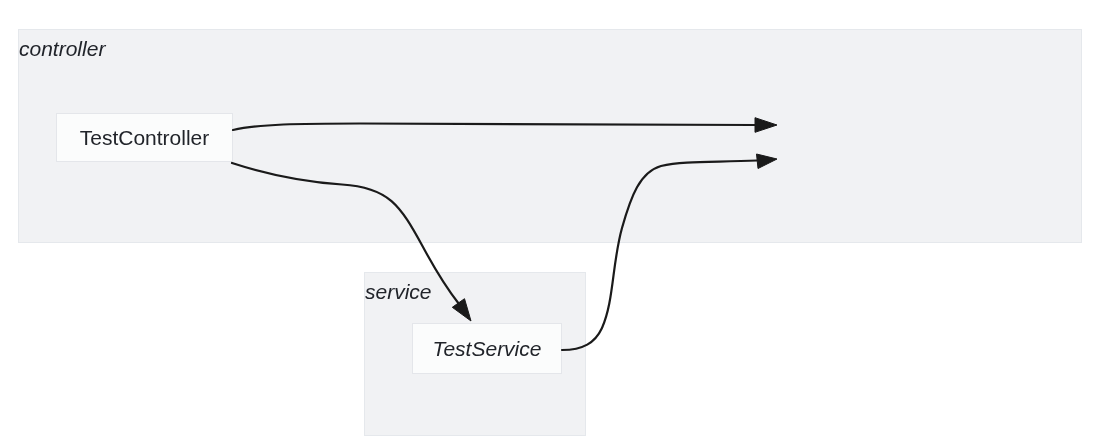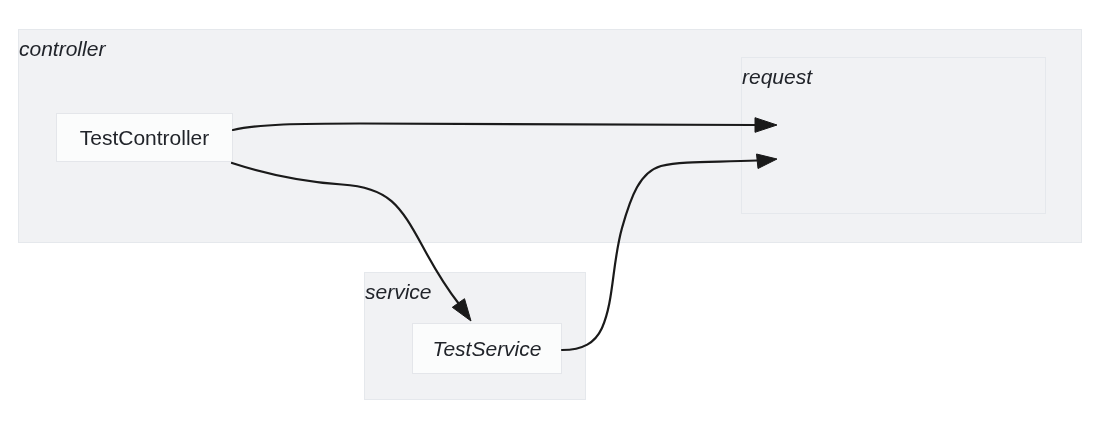--- a/index.html
+++ b/index.html
@@ -42,21 +42,21 @@
     align-items: center;
     justify-content: center;
   }
   .node-label {
     font-size: 21px;
     color: var(--label-text, #21242a);
     white-space: nowrap;
   }
   .cluster-controller { left: 18px;  top: 29px;  width: 1064px; height: 214px; }
   .cluster-request    { left: 741px; top: 57px;  width: 305px;  height: 157px; }
-  .cluster-service    { left: 364px; top: 272px; width: 222px;  height: 128px; }
+  .cluster-service    { left: 364px; top: 272px; width: 222px;  height: 164px; }
   .node-testcontroller    { left: 56px;  top: 113px; width: 177px; height: 49px; }
   .node-testcreaterequest { left: 777px; top: 113px; width: 232px; height: 51px; }
   .node-testservice       { left: 412px; top: 323px; width: 150px; height: 51px; font-style: italic; }
   .edges {
     position: absolute;
     left: 0;
     top: 0;
     pointer-events: none;
   }
   .edges path {
@@ -74,23 +74,20 @@
 </style>
 </head>
 <body>
 
 <div class="canvas">
 
   <div class="cluster cluster-controller">
     <div class="cluster-label">controller</div>
   </div>
 
-  <div class="cluster cluster-request">
-    <div class="cluster-label">request</div>
-  </div>
 
   <div class="cluster cluster-service">
     <div class="cluster-label">service</div>
   </div>
 
   <div class="node node-testcontroller">
     <span class="node-label">TestController</span>
   </div>
 
 

